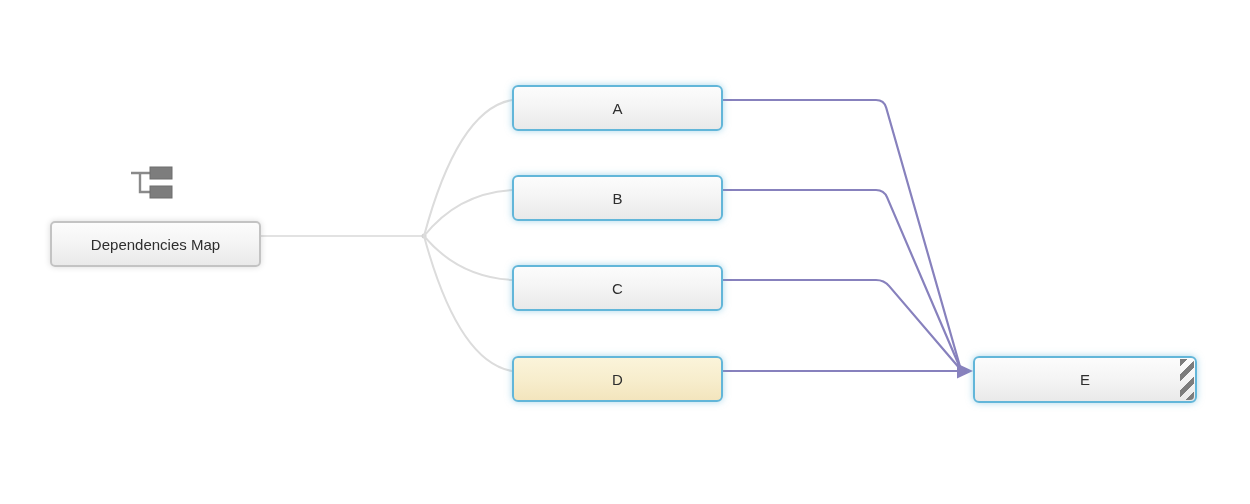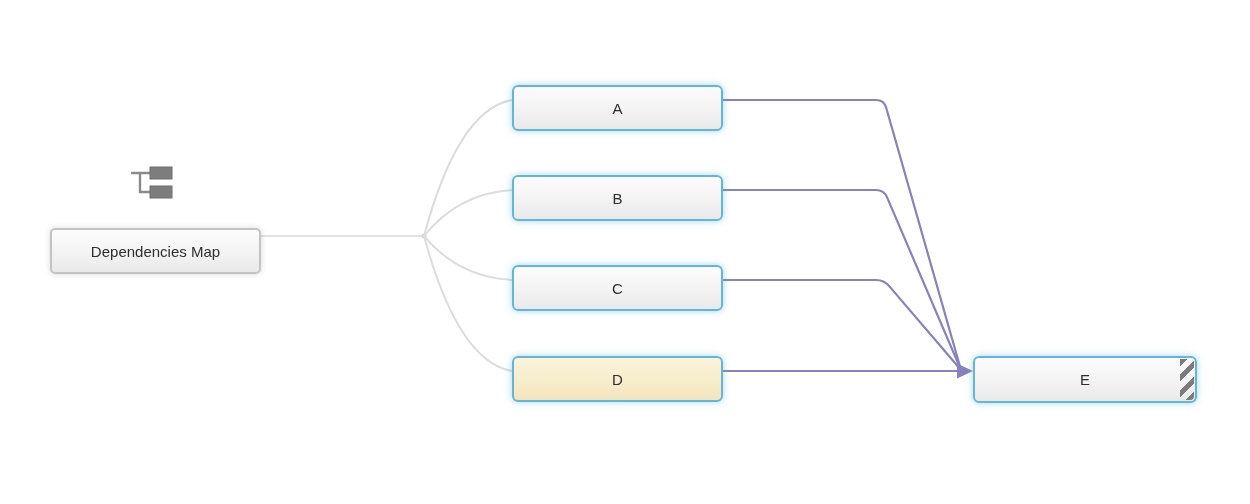--- a/index.html
+++ b/index.html
@@ -25,21 +25,20 @@
     border:2px solid var(--blue,#62b6d9);
     box-shadow:0 0 7px var(--blue-glow,rgba(98,182,217,0.55));
   }
   .node.highlight{
     background:linear-gradient(180deg,#fbf4da 0%,#f7edcc 55%,#f3e5bd 100%);
   }
   .node.root{
     border:2px solid var(--gray-border,#c3c3c3);
     border-radius:5px;
     box-shadow:0 0 6px rgba(0,0,0,0.15);
-    margin-top:7px;
   }
   .node-label{pointer-events:none;}
   .stripe-band{
     position:absolute;
     top:1px;bottom:1px;right:1px;width:14px;
     border-radius:0 4px 4px 0;
     background:repeating-linear-gradient(135deg,
       var(--stripe,#7c7c7c) 0px, var(--stripe,#7c7c7c) 5px,
       rgba(255,255,255,0) 5px, rgba(255,255,255,0) 11px);
   }

